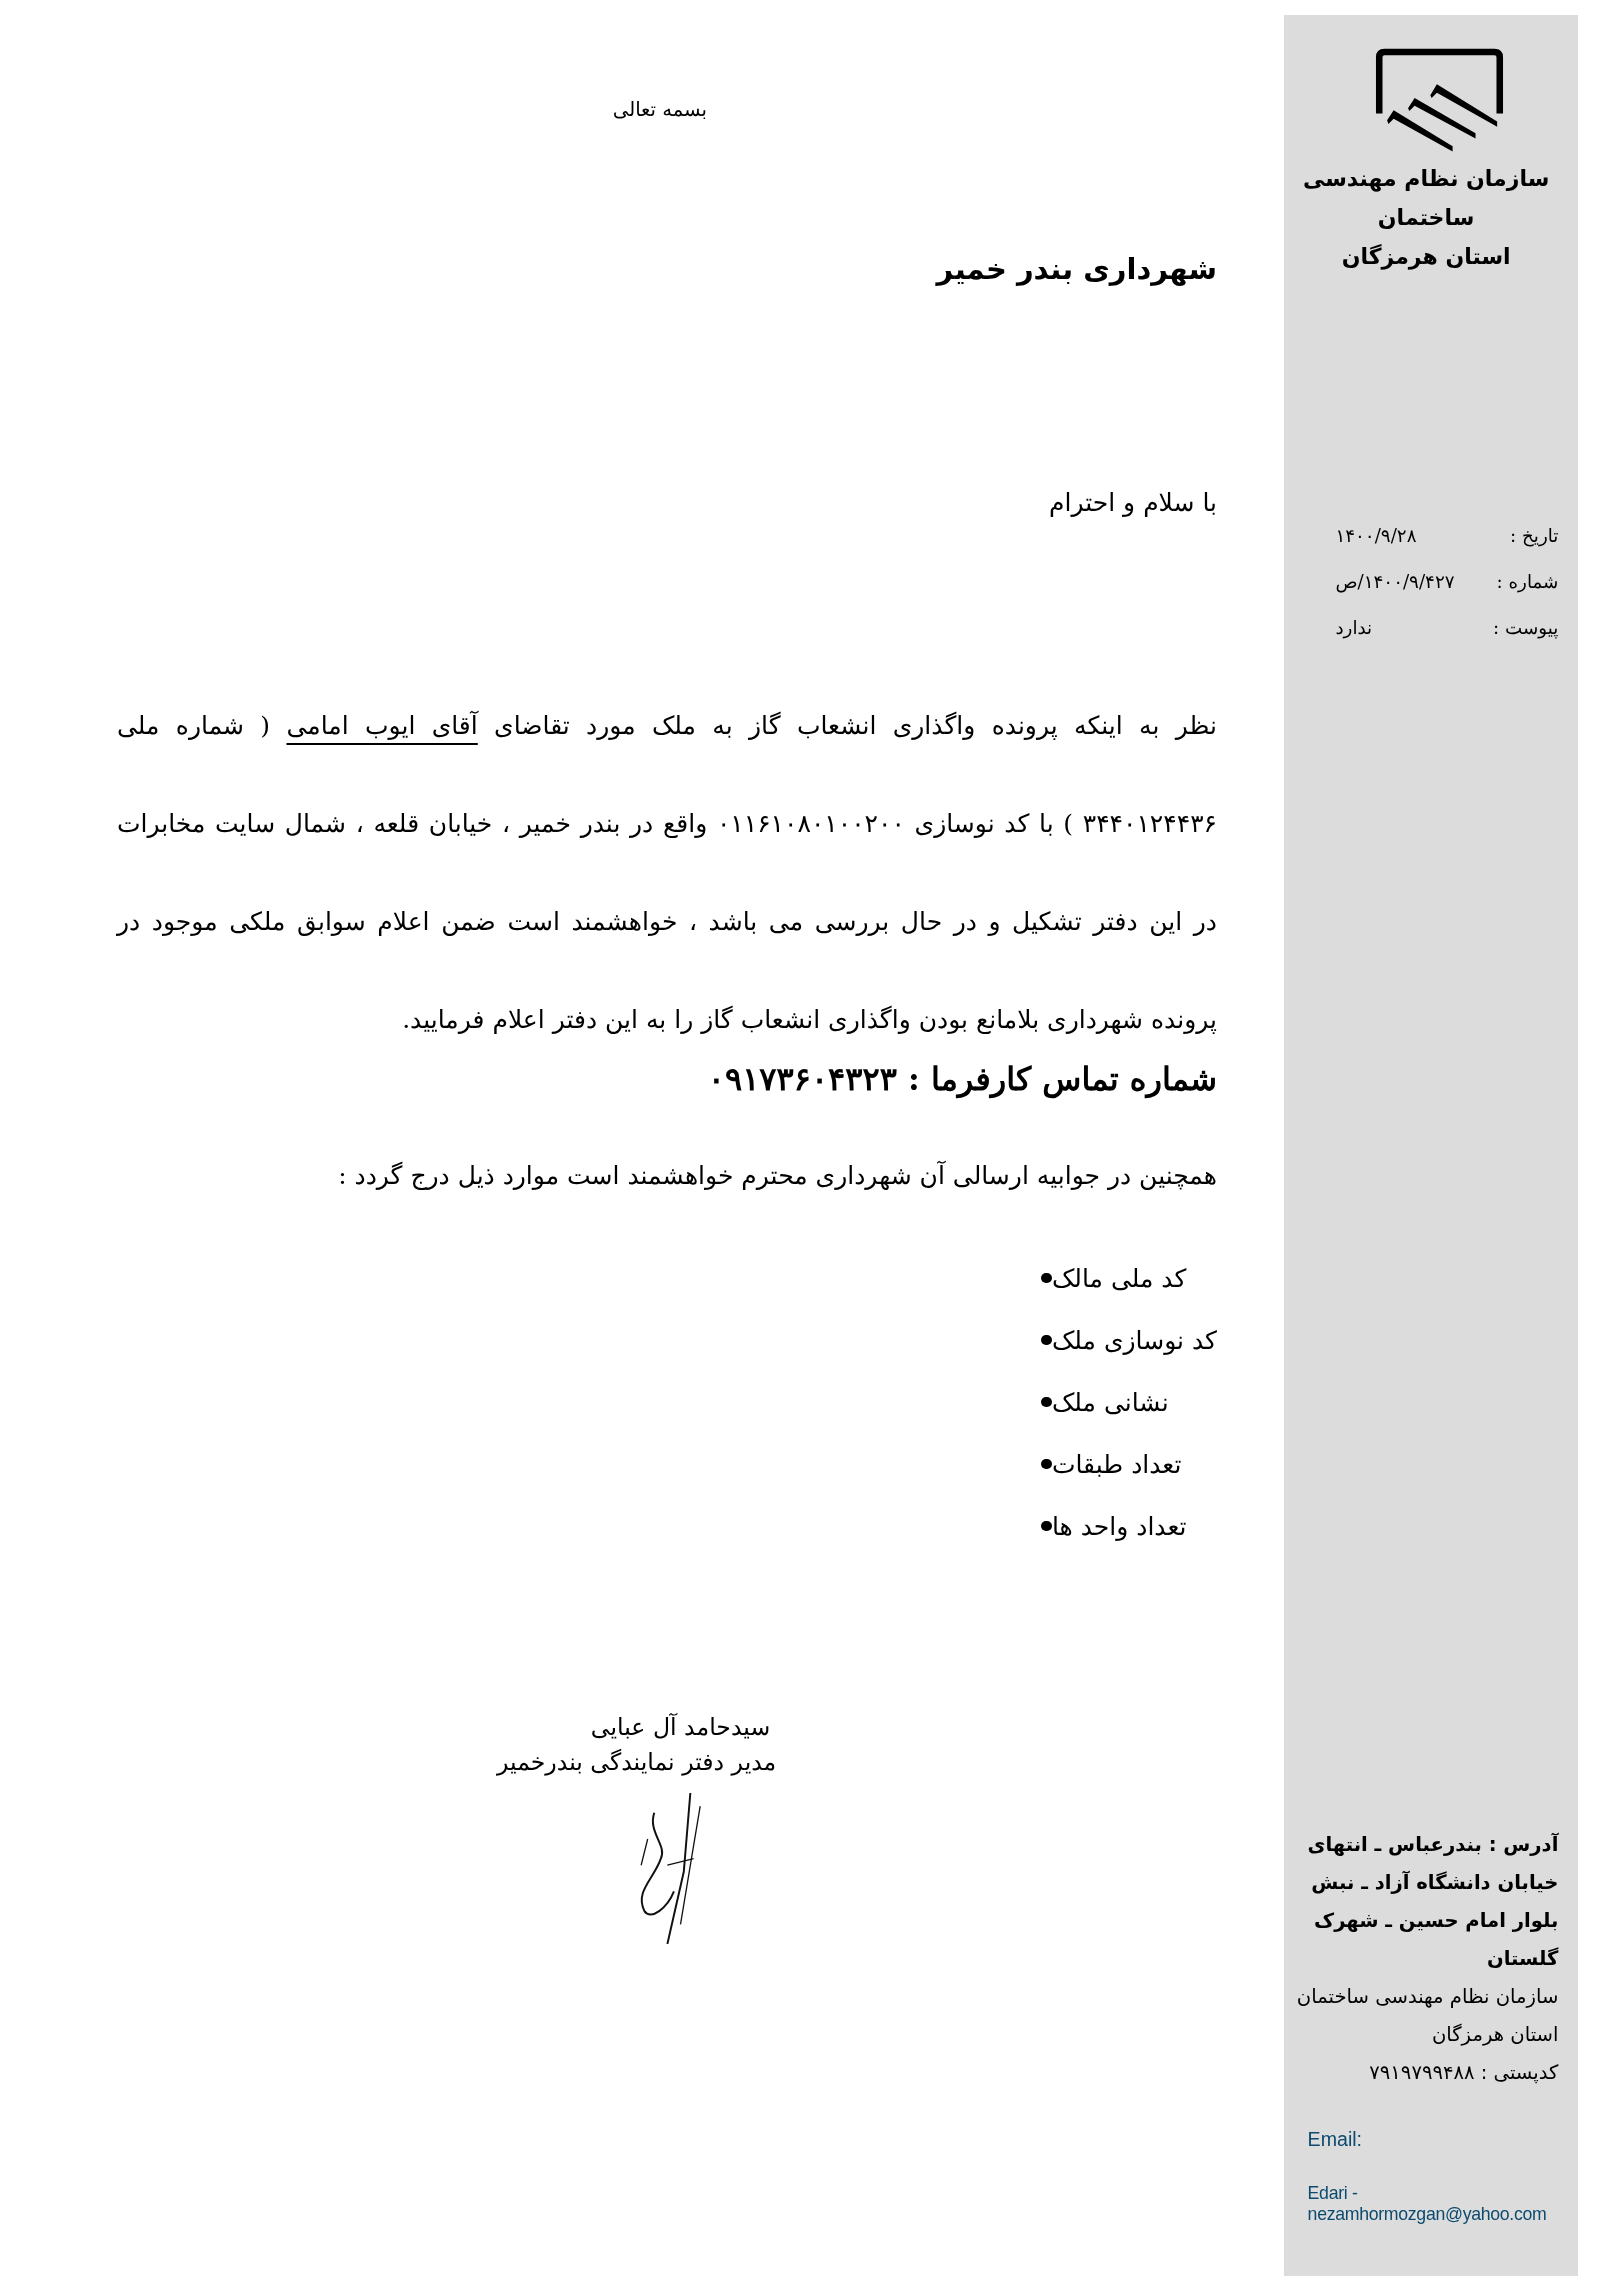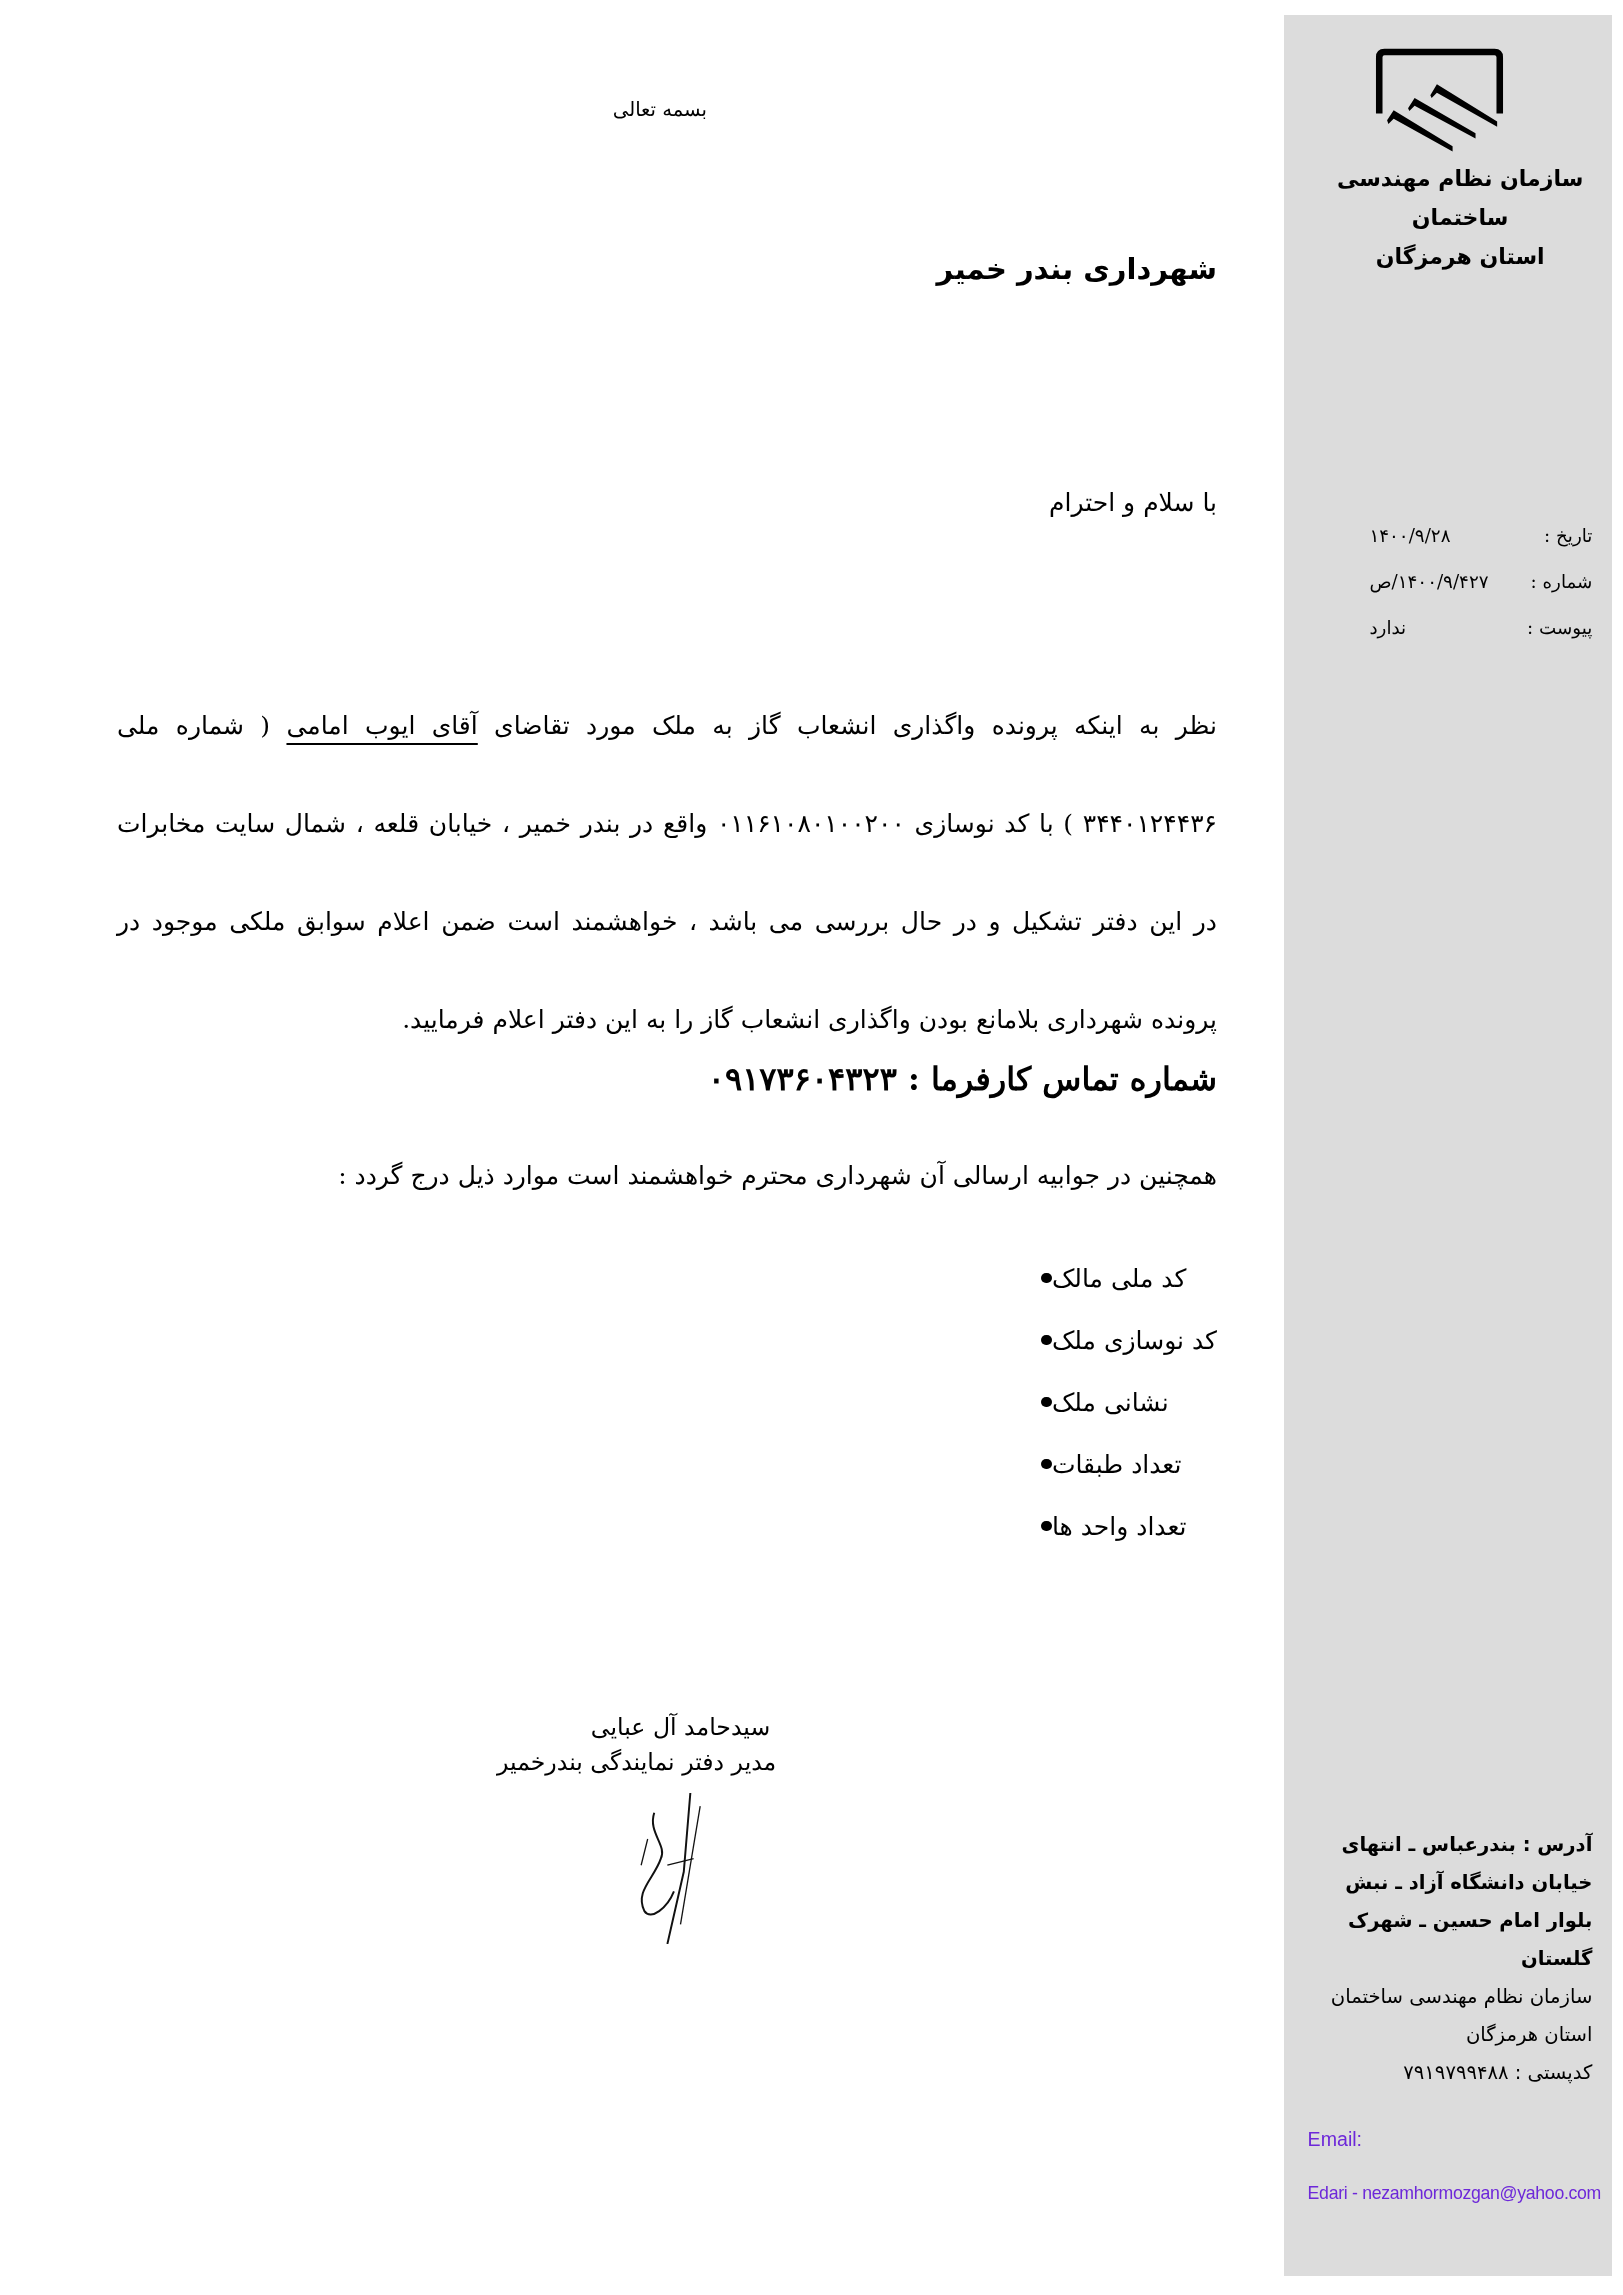--- a/index.html
+++ b/index.html
@@ -8,42 +8,41 @@
       font-family: "DejaVu Serif", "Liberation Serif", serif; color: #000;
     }
     .page { position: absolute; inset: 0; }
     .abs { position: absolute; }
     .rtl { direction: rtl; unicode-bidi: plaintext; }
 
     
     .sidebar {
       position: absolute; left: 1284px; top: 15px; width: 294px; height: 2261px;
       background: #dcdcdc;
-      padding-left: 34px;
     }
     .logo { position: absolute; left: 90px; top: 33px; width: 131px; height: 105px; }
     .org-name {
       position: absolute; right: 7.9px; top: 144px; width: 288px; text-align: center;
       font-family: "DejaVu Sans", sans-serif; font-weight: bold; font-size: 22px; line-height: 39px;
     }
     .meta {
       position: absolute; right: 19.6px; width: 275px;
       font-family: "DejaVu Serif", serif; font-size: 18.3px;
     }
     .meta-row { display: flex; flex-direction: row-reverse; justify-content: flex-start; height: 46px; align-items: center; }
     .meta-label { width: 72px; text-align: right; }
     .meta-value { width: 151px; text-align: left; padding-left: 13px; direction: rtl; unicode-bidi: plaintext; }
 
     .address {
       position: absolute; right: 19.6px; top: 1826px; width: 275px; text-align: right;
       font-family: "DejaVu Sans", sans-serif; font-size: 19.6px; line-height: 38px; font-weight: bold;
     }
     .address .normal { font-weight: normal; }
     .email-label, .email-value {
-      position: absolute; left: 23.6px; font-family: "Liberation Sans", sans-serif; color: #6d28d9;
+      position: absolute; left: 23.6px; font-family: "Liberation Sans", sans-serif; color: #0c4a6e;
     }
     .email-label { top: 2113px; font-size: 19.6px; }
     .email-value { top: 2168px; font-size: 17.7px; letter-spacing: -0.3px; }
 
     
     .bismillah { left: 576px; top: 98px; width: 131px; text-align: right; font-size: 19.6px; }
     .recipient { right: 406px; top: 252px; font-family: "DejaVu Sans", sans-serif; font-weight: bold; font-size: 29px; }
     .subject {
       right: 406px; top: 301px; width: 1100px; text-align: right;
       font-family: "DejaVu Sans", sans-serif; font-weight: bold; font-size: 29px; line-height: 65px;

